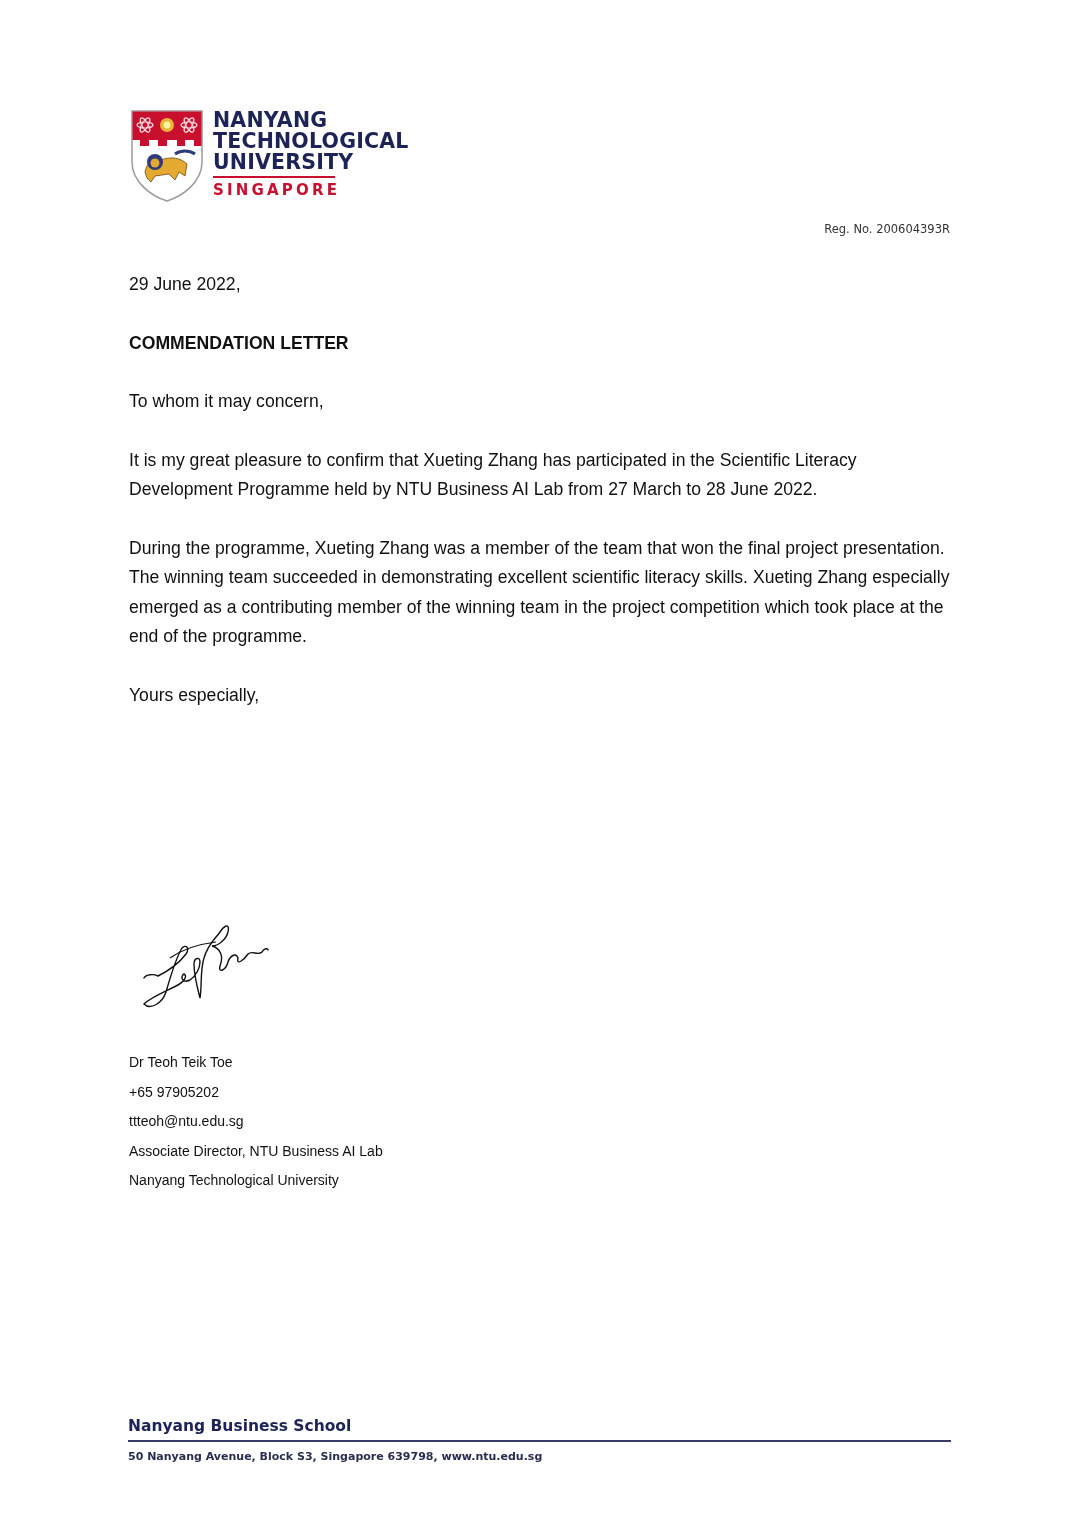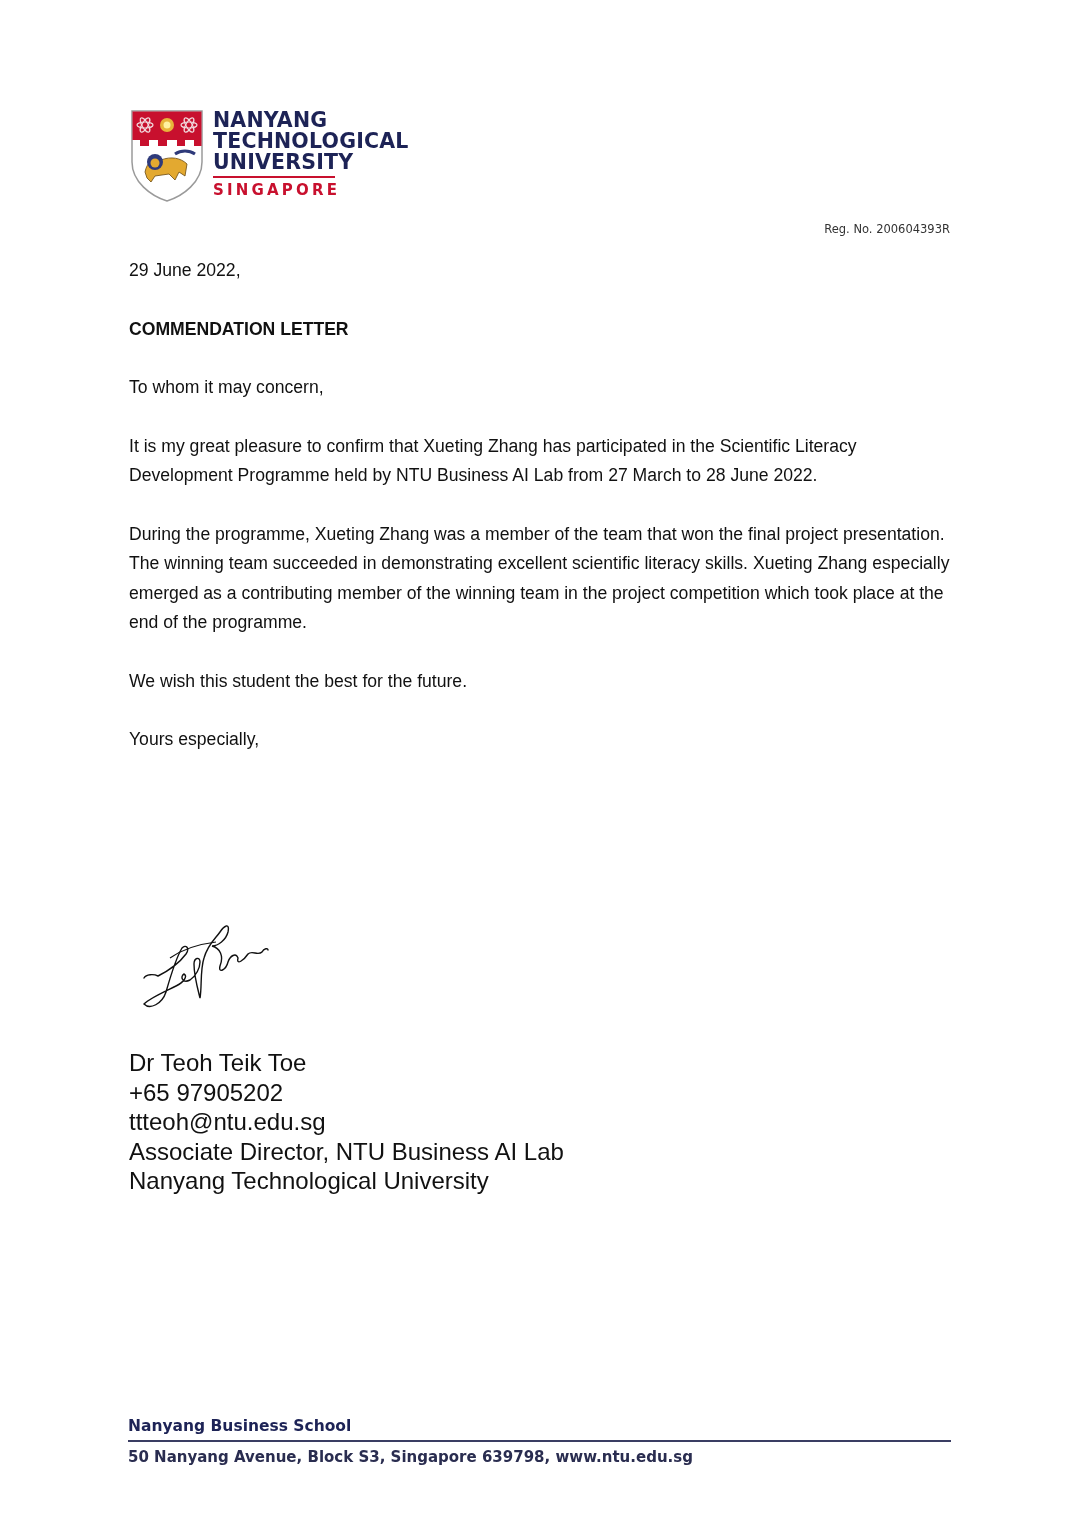--- a/index.html
+++ b/index.html
@@ -4,30 +4,30 @@
   <style>
     html, body { margin: 0; padding: 0; background: #ffffff; }
     body { width: 1080px; height: 1514px; position: relative; overflow: hidden; font-family: "Liberation Sans", sans-serif; color: #111; }
     .logo { position: absolute; left: 131px; top: 72px; width: 260px; height: 96px; margin-top: 38px; }
     .crest { position: absolute; left: 0; top: 0; width: 72px; height: 92px; }
     .logo-text { position: absolute; left: 82px; top: 0; }
     .logo-line { font-family: "DejaVu Sans", sans-serif; font-weight: bold; color: #1d2356; font-size: 20.5px; line-height: 21px; letter-spacing: 0.2px; }
     .logo-rule { width: 122px; height: 2px; background: #c8102e; margin-top: 3px; margin-bottom: 3px; }
     .logo-sg { font-family: "DejaVu Sans", sans-serif; font-weight: bold; color: #c8102e; font-size: 15px; letter-spacing: 3.2px; line-height: 18px; }
     .regno { position: absolute; right: 130px; top: 222px; font-size: 11.5px; color: #333; font-family: "DejaVu Sans", sans-serif; }
-    .letter { position: absolute; left: 129px; top: 256px; width: 830px; font-family: "Liberation Sans", sans-serif; font-size: 17.6px; line-height: 29.5px; color: #111; }
+    .letter { position: absolute; left: 129px; top: 270px; width: 830px; font-family: "Liberation Sans", sans-serif; font-size: 17.6px; line-height: 29.5px; color: #111; }
     .letter p { margin: 0 0 29px 0; }
     .title { font-weight: bold; }
     .sig { position: absolute; left: 140px; top: 918px; width: 130px; height: 95px; }
-    .signoff { position: absolute; left: 129px; top: 1048px; font-size: 24px; line-height: 29.5px; color: #111; }
+    .signoff { position: absolute; left: 129px; top: 1048px; font-size: 14px; line-height: 29.5px; color: #111; }
     .signoff div { margin: 0; }
     .footer { position: absolute; left: 128px; top: 1394px; width: 823px; }
     .footer-school { font-family: "DejaVu Sans", sans-serif; font-weight: bold; color: #1d2356; font-size: 15.5px; line-height: 20px; margin-top: 22px; }
     .footer-rule { height: 2px; background: #3a3d63; margin-top: 4px; }
-    .footer-addr { font-family: "DejaVu Sans", sans-serif; font-weight: bold; color: #2a2d50; font-size: 15px; margin-top: 6px; line-height: 18px; }
+    .footer-addr { font-family: "DejaVu Sans", sans-serif; font-weight: bold; color: #2a2d50; font-size: 11px; margin-top: 6px; line-height: 18px; }
   </style>
 </head>
 <body>
 
 <div class="logo">
   <svg class="crest" viewBox="0 0 72 92">
     <path d="M1 1 H71 V52 C71 72 52 86 36 91 C20 86 1 72 1 52 Z" fill="#ffffff" stroke="#9a9a9a" stroke-width="1.5"></path>
     <path d="M1.5 1.5 H70.5 V30 H1.5 Z" fill="#c8102e"></path>
     <path d="M1.5 30 H70.5 V36 H63 V30 H54 V36 H46 V30 H36 V36 H27 V30 H18 V36 H9 V30 H1.5 Z" fill="#c8102e"></path>
     <g fill="none" stroke="#f1d9dd" stroke-width="1.2">
@@ -55,21 +55,20 @@
 </div>
 
 <div class="regno">Reg. No. 200604393R</div>
 
 <div class="letter">
   <p>29 June 2022,</p>
   <p class="title">COMMENDATION LETTER</p>
   <p>To whom it may concern,</p>
   <p>It is my great pleasure to confirm that Xueting Zhang has participated in the Scientific Literacy Development Programme held by NTU Business AI Lab from 27 March to 28 June 2022.</p>
   <p>During the programme, Xueting Zhang was a member of the team that won the final project presentation. The winning team succeeded in demonstrating excellent scientific literacy skills. Xueting Zhang especially emerged as a contributing member of the winning team in the project competition which took place at the end of the programme.</p>
-  <p>We wish this student the best for the future.</p>
   <p>Yours especially,</p>
 </div>
 
 <svg class="sig" viewBox="0 0 130 95">
   <path d="M4 60 C6 56 14 56 18 58 C30 52 40 44 46 36 C50 30 46 26 42 30 C36 40 30 60 26 74 C22 86 10 92 4 86 C10 80 24 74 36 68 C44 64 48 58 44 56 C40 58 42 66 50 62 C56 58 60 50 60 44 C60 38 54 40 54 46 C54 58 58 72 60 80 C62 70 60 52 64 40 C68 26 76 20 80 14 C84 8 90 4 88 14 C86 22 78 28 72 28 C80 30 84 38 80 48 C78 56 86 52 88 44 C90 38 96 34 98 40 C96 48 104 42 108 36 C112 32 118 38 122 34 C124 30 128 30 128 32" fill="none" stroke="#111" stroke-width="1.4" stroke-linecap="round"></path>
   <path d="M30 40 C44 30 60 26 76 24" fill="none" stroke="#111" stroke-width="1.2"></path>
 </svg>
 
 <div class="signoff">
   <div>Dr Teoh Teik Toe</div>

